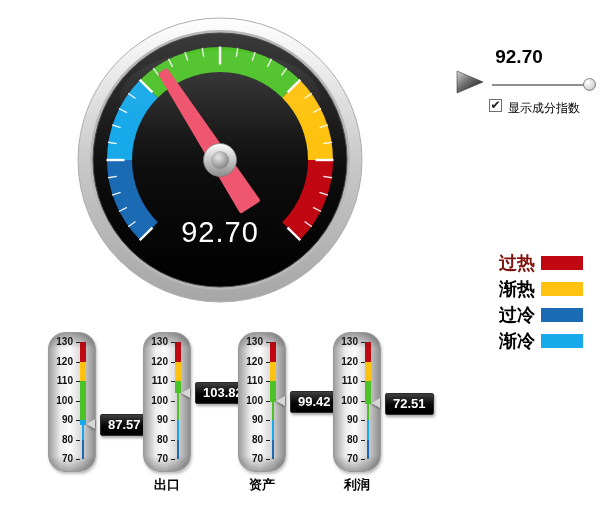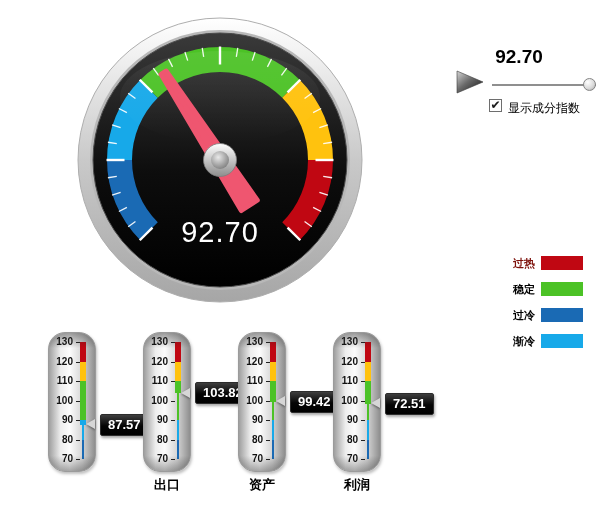--- a/index.html
+++ b/index.html
@@ -14,21 +14,21 @@
   .track{left:492px;top:84px;width:104px;height:2px;background:#8f8f8f;}
   .handle{left:583px;top:78px;width:13px;height:13px;border-radius:50%;box-sizing:border-box;
           background:radial-gradient(circle at 35% 30%,#ffffff,#d8d8d8 60%,#a0a0a0);border:1px solid #858585;}
   .cb{left:489px;top:99px;width:13px;height:13px;border:1px solid #6e6e6e;background:#fff;box-sizing:border-box;
       font-size:12px;line-height:11px;text-align:center;color:#1a1a1a;}
   .cb-label{left:508px;top:100px;font-size:12px;color:#000;}
 
   
   .legend{left:487px;top:250px;}
   .lrow{display:flex;align-items:center;height:26px;}
-  .llabel{width:48px;text-align:right;font-size:11px;font-weight:bold;margin-right:6px;color:#000;}
+  .llabel{width:48px;text-align:right;font-size:18px;font-weight:bold;margin-right:6px;color:#000;}
   .lswatch{width:42px;height:14px;}
 
   
   .thermos{left:0;top:332px;width:610px;height:176px;}
   .thermo{position:absolute;top:0;width:120px;height:176px;}
   .t-body{position:absolute;left:0;top:0;width:48px;height:140px;border-radius:17px;box-sizing:border-box;
           border:1px solid #9b9b9b;
           background:linear-gradient(to right,#9f9f9f,#ededed 25%,#fcfcfc 45%,#d5d5d5 72%,#8e8e8e);
           box-shadow:1px 2px 3px rgba(0,0,0,0.25);}
   .t-cap{position:absolute;left:0;top:0;right:0;bottom:0;border-radius:16px;
@@ -146,22 +146,22 @@
     <span>✔</span>
   </div>
   <div class="abs cb-label">显示成分指数</div>
 
   <div class="abs legend" id="legend">
       <div class="lrow">
         <span class="llabel" style="color: rgb(126, 18, 12);">过热</span>
         <span class="lswatch" style="background: rgb(192, 7, 18);"></span>
       </div>
       <div class="lrow">
-        <span class="llabel" style="color: rgb(0, 0, 0);">稳定</span>
-        <span class="lswatch" style="background: rgb(76, 194, 38);"></span>
+        <span class="llabel" style="color: rgb(0, 0, 0);">渐热</span>
+        <span class="lswatch" style="background: rgb(255, 194, 14);"></span>
       </div>
       <div class="lrow">
         <span class="llabel" style="color: rgb(0, 0, 0);">过冷</span>
         <span class="lswatch" style="background: rgb(26, 106, 180);"></span>
       </div>
       <div class="lrow">
         <span class="llabel" style="color: rgb(0, 0, 0);">渐冷</span>
         <span class="lswatch" style="background: rgb(23, 169, 233);"></span>
       </div>
     </div>

